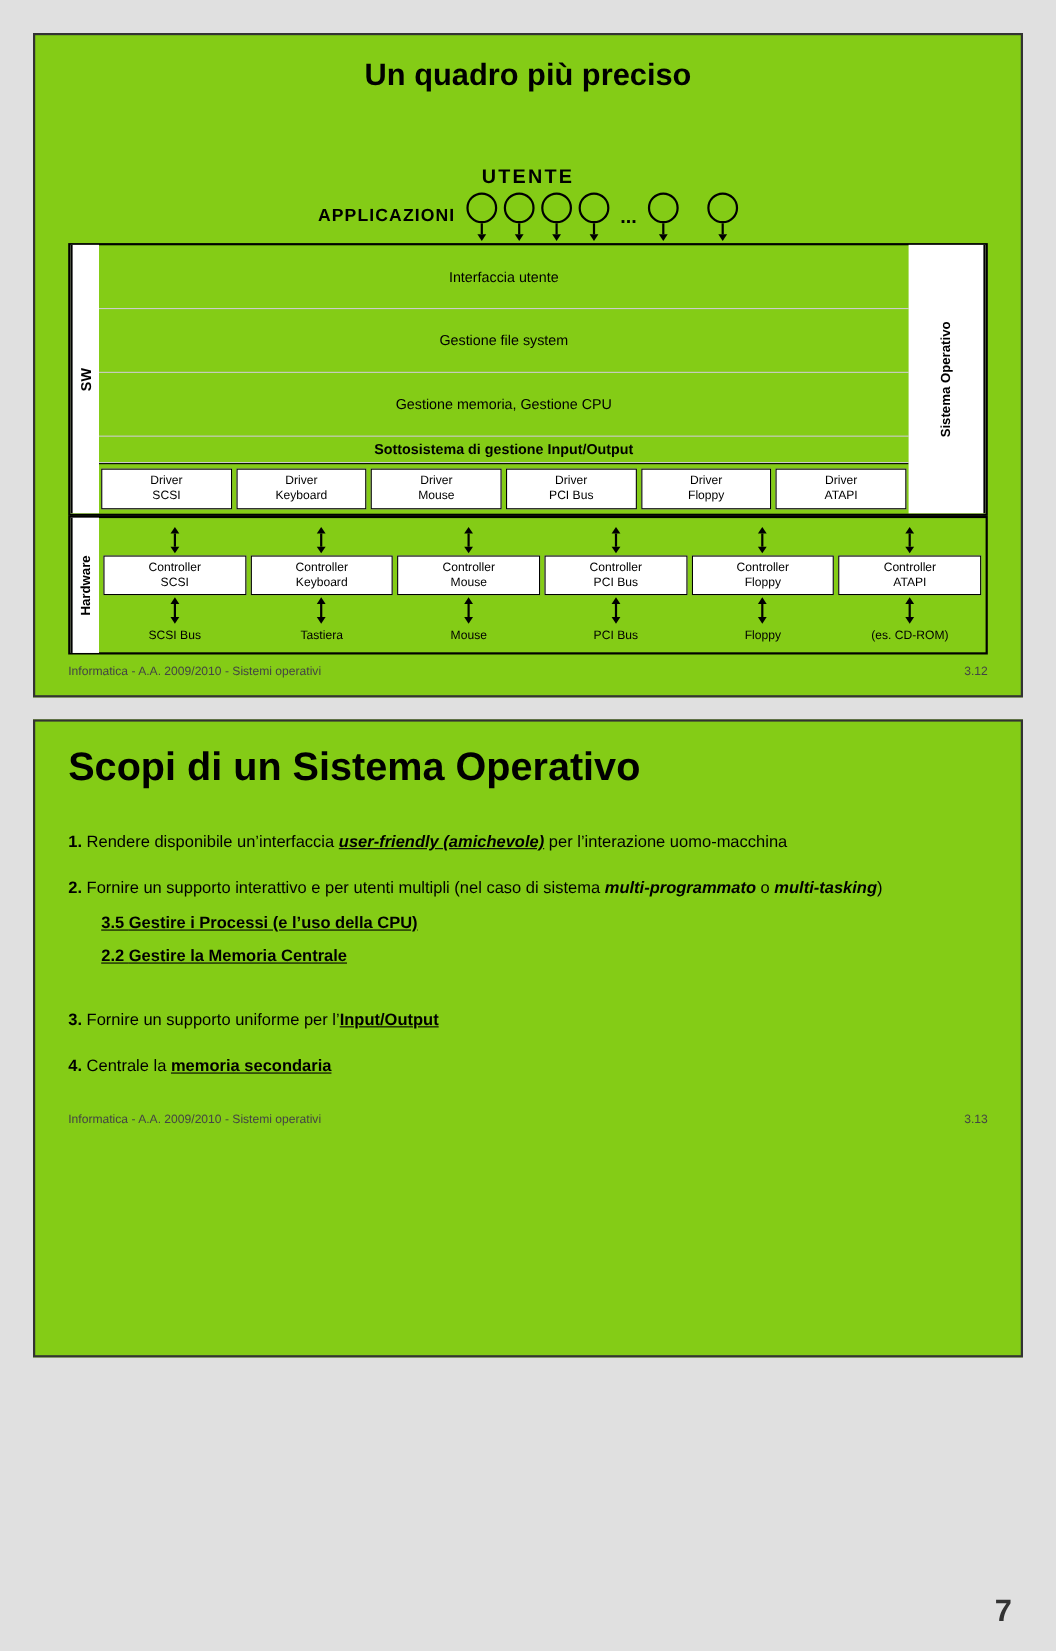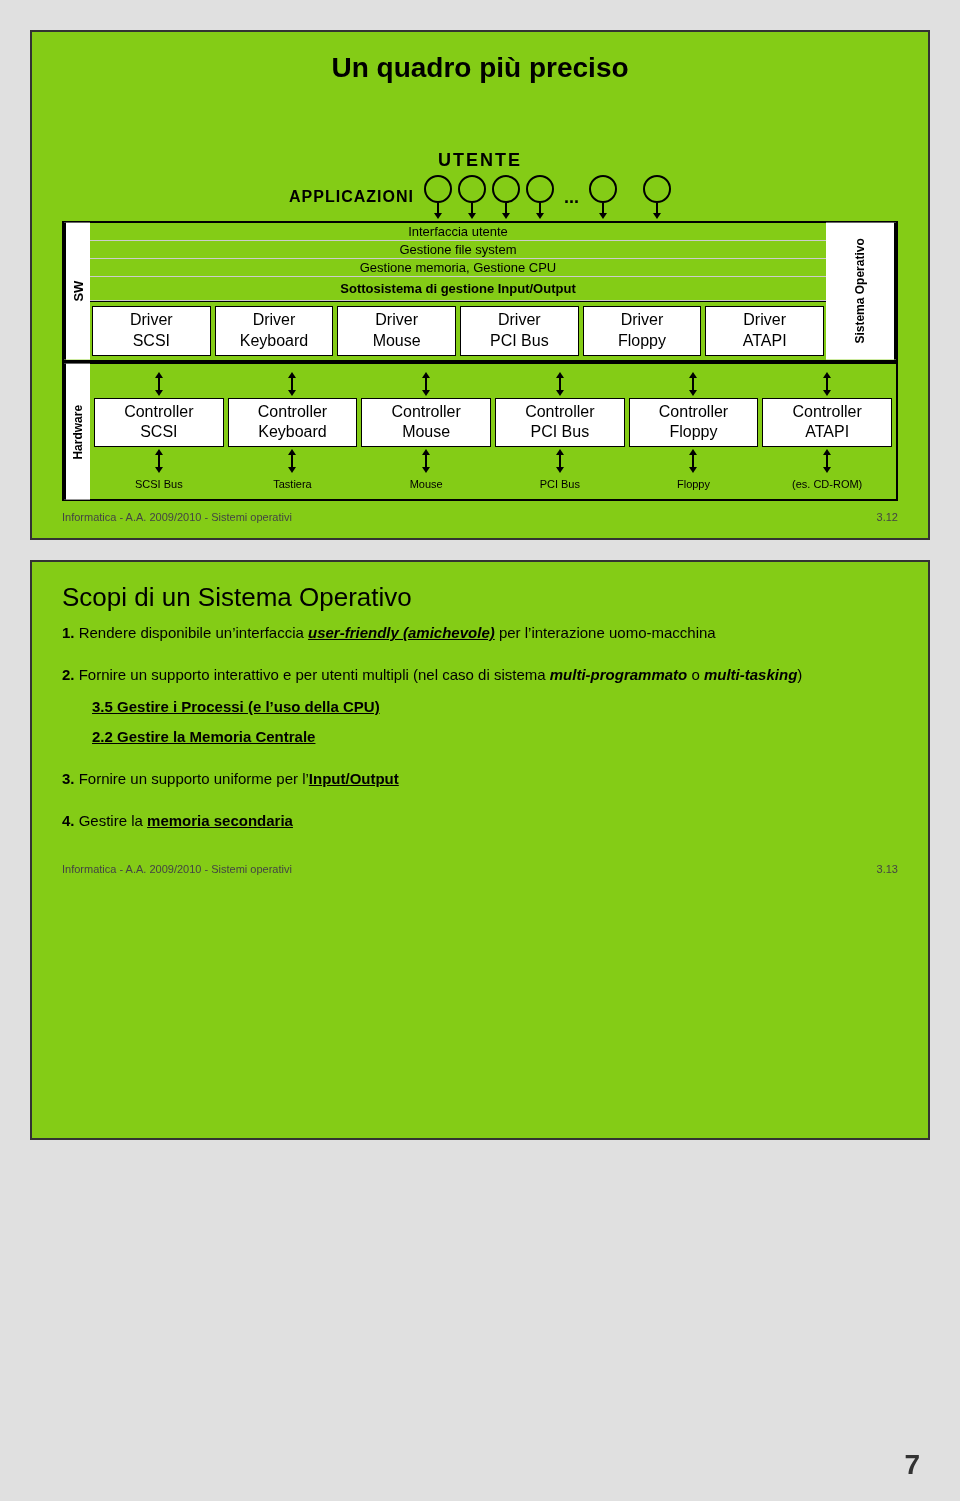--- a/index.html
+++ b/index.html
@@ -74,23 +74,23 @@
     .slide-footer {
       display: flex;
       justify-content: space-between;
       font-size: 11px;
       color: #444;
       margin-top: 10px;
     }
 
     
     .slide2-title {
-      font-size: 26px;
-      font-weight: normal;
-      margin-bottom: 8px;
+      font-size: 36px;
+      font-weight: bold;
+      margin-bottom: 36px;
     }
 
     .slide2-content {
       font-size: 15px;
       line-height: 1.6;
     }
 
     .page-number {
       position: absolute;
       bottom: 20px;
@@ -175,21 +175,21 @@
     }
 
     .middle-content {
       flex: 1;
       display: flex;
       flex-direction: column;
     }
 
     .layer-row {
       text-align: center;
-      padding: 1px 2px;
+      padding: 21px 2px;
       font-size: 13px;
       border-bottom: 1px solid #ccc;
     }
 
     .input-output-row {
       text-align: center;
       padding: 4px 2px;
       font-size: 13px;
       font-weight: bold;
     }
@@ -228,21 +228,21 @@
     .six-col {
       display: grid;
       grid-template-columns: repeat(6, 1fr);
       gap: 4px;
       text-align: center;
     }
 
     .cell-box {
       border: 1px solid #000;
       padding: 3px 2px;
-      font-size: 16px;
+      font-size: 11px;
       line-height: 1.3;
       background: #fff;
     }
 
     .no-border {
       border: none;
       font-size: 11px;
       text-align: center;
       padding: 3px 2px;
     }
@@ -463,21 +463,21 @@
   <div class="slide" style="min-height: 580px;">
     <div class="slide2-title">Scopi di un Sistema Operativo</div>
 
     <div class="slide2-content">
 
       <div style="margin-bottom: 18px;">
         <span style="font-weight:bold;">1. </span>
         <span>Rendere disponibile un’interfaccia </span><span style="font-style:italic; font-weight:bold; text-decoration:underline;">user-friendly (amichevole)</span><span> per l’interazione uomo-macchina</span>
       </div>
 
-      <div style="margin-bottom: 18px;">
+      <div style="margin-bottom: 34px;">
         <div>
           <span style="font-weight:bold;">2. </span>
           <span>Fornire un supporto interattivo e per utenti multipli (nel caso di sistema </span><span style="font-style:italic; font-weight:bold;">multi-programmato</span><span> o </span><span style="font-style:italic; font-weight:bold;">multi-tasking</span><span>)</span>
         </div>
         <div style="margin-left: 30px; margin-top: 8px;">
           <div style="margin-bottom: 6px;">
             <span style="font-weight:bold; text-decoration:underline;">3.5 </span>
             <span style="font-weight:bold; text-decoration:underline;">Gestire i Processi (e l’uso della CPU)</span>
           </div>
           <div>
@@ -487,21 +487,21 @@
         </div>
       </div>
 
       <div style="margin-bottom: 18px;">
         <span style="font-weight:bold;">3. </span>
         <span>Fornire un supporto uniforme per l’</span><span style="text-decoration:underline; font-weight:bold;">Input/Output</span>
       </div>
 
       <div style="margin-bottom: 18px;">
         <span style="font-weight:bold;">4. </span>
-        <span>Gestire la </span><span style="text-decoration:underline; font-weight:bold;">memoria secondaria</span>
+        <span>Centrale la </span><span style="text-decoration:underline; font-weight:bold;">memoria secondaria</span>
       </div>
     </div>
 
     <div class="slide-footer" style="margin-top: 30px;">
       <span>Informatica - A.A. 2009/2010 - Sistemi operativi</span>
       <span>3.13</span>
     </div>
   </div>
 
   <div class="page-number">7</div>

